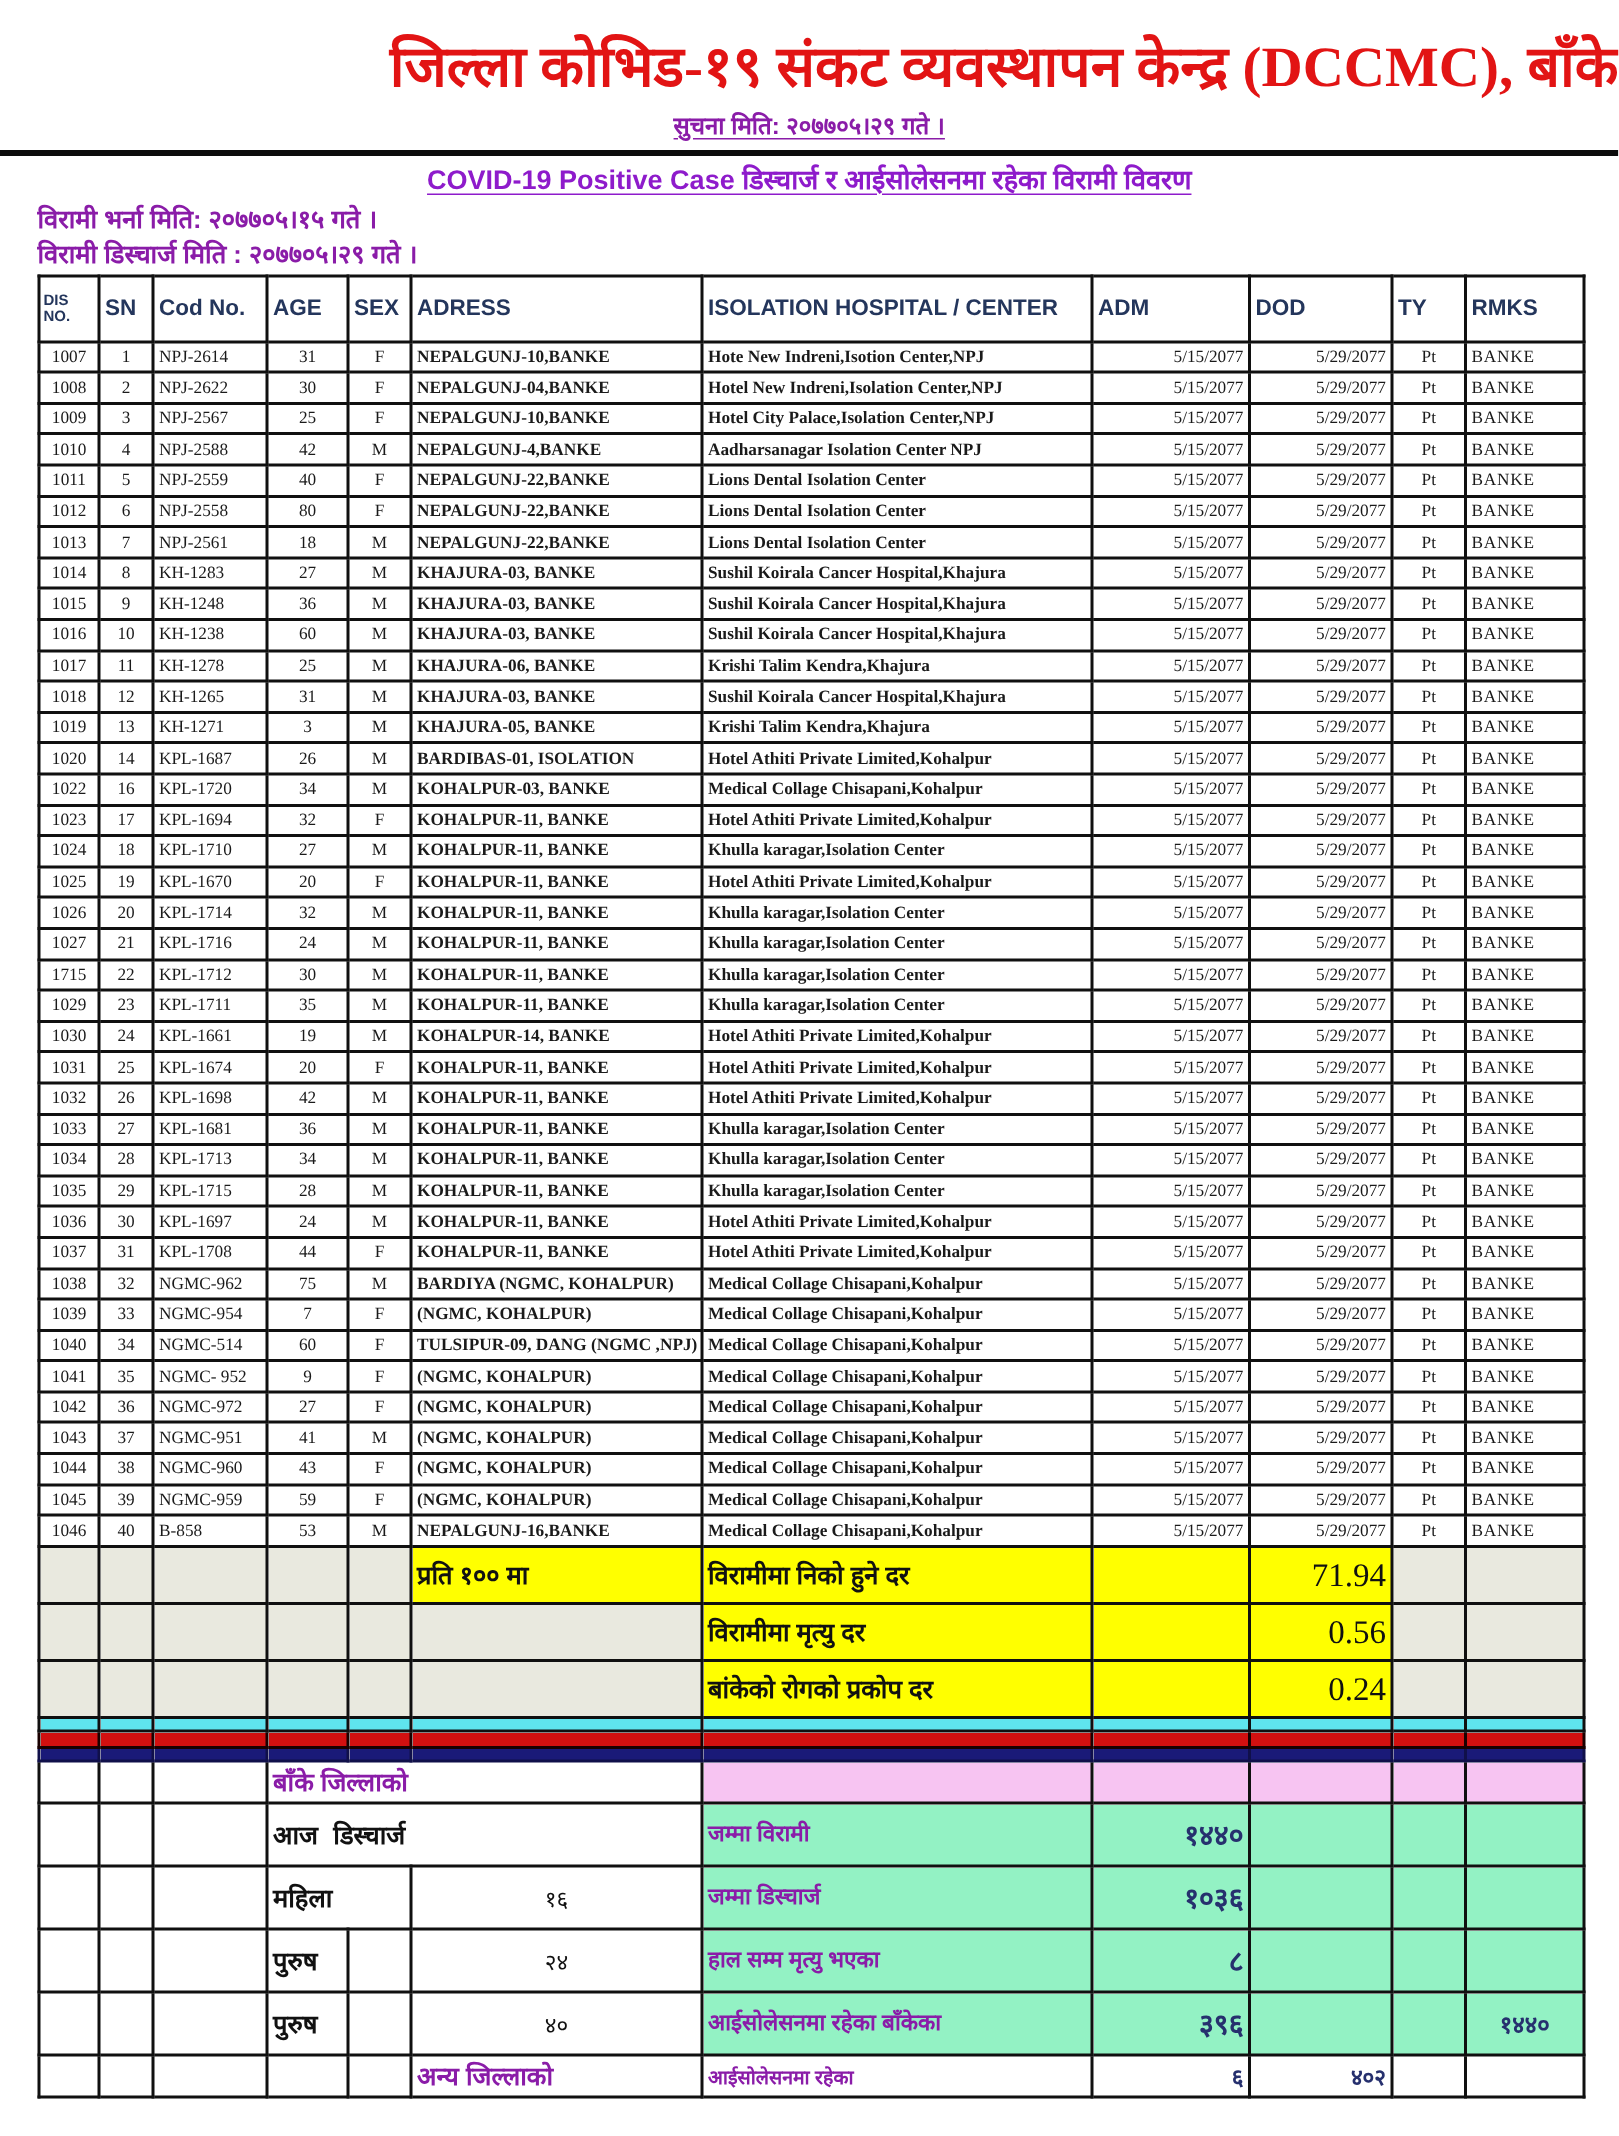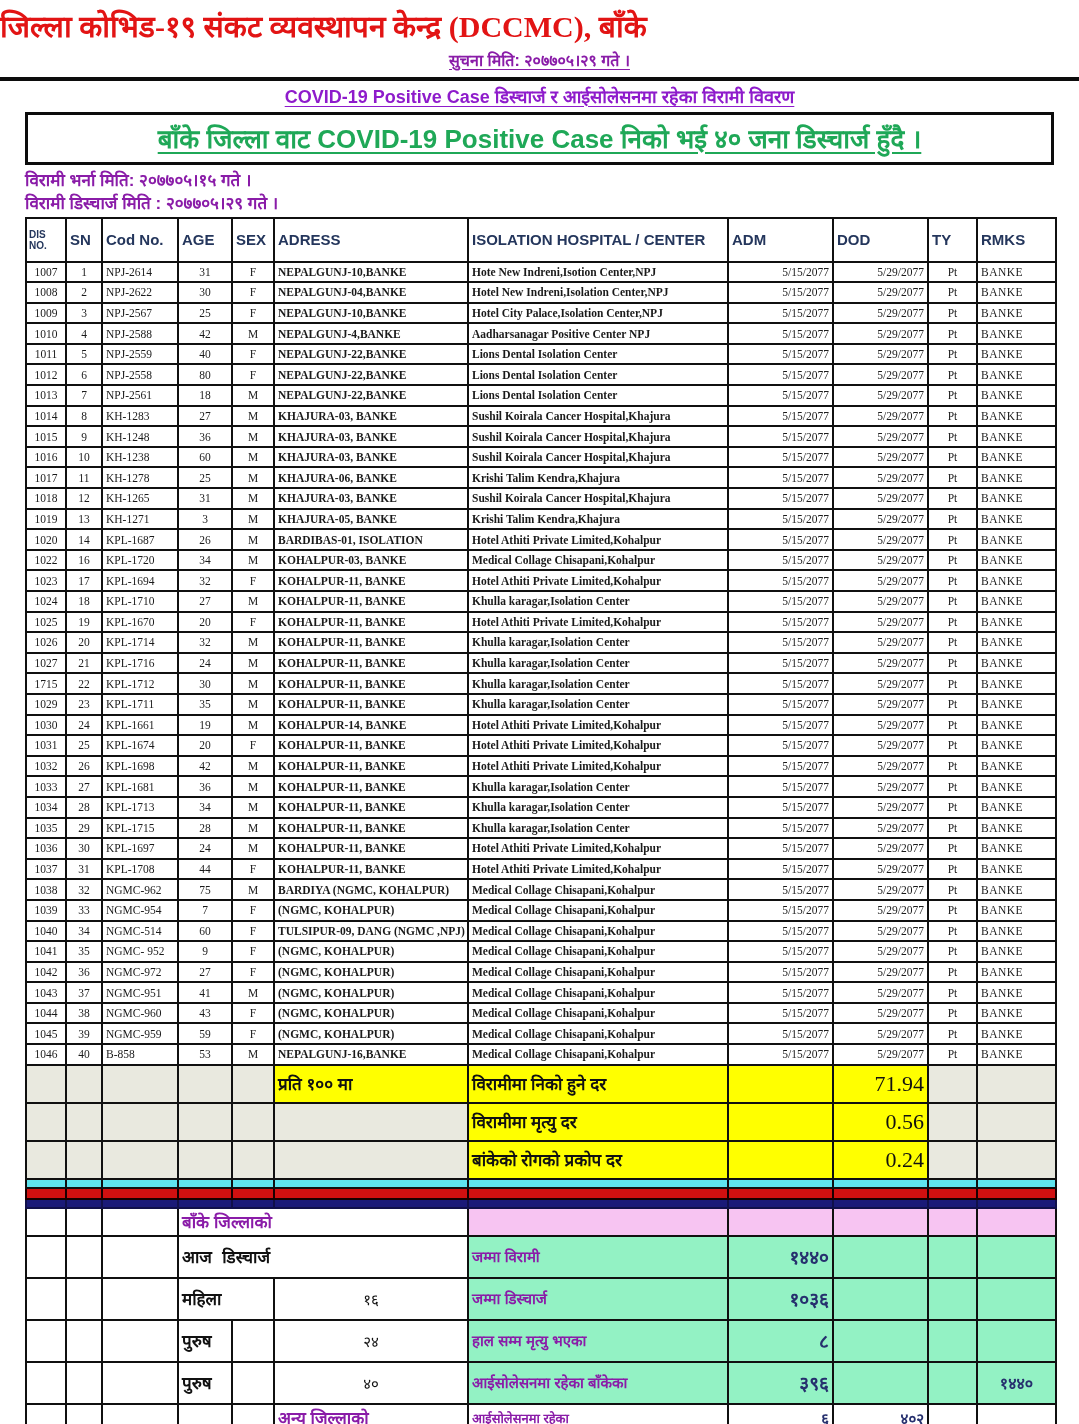--- a/index.html
+++ b/index.html
@@ -1,20 +1,20 @@
 <!DOCTYPE html>
 <html style="--title-red: #E21414; --purple: #8A1CA8; --violet: #8E1BCB; --green: #1FA857; --yellow: #FFFF00; --beige: #E9E9DF; --mint: #93F2C4; --pink: #F7C4F2; --cyan: #5FE4EE; --red-strip: #D21010; --navy-strip: #1A1A78; --crimson: #C9134F; --navy-text: #26306E; --header-blue: #24365C;"><head>
 <meta charset="utf-8">
 <style>
   html,body{margin:0;padding:0;background:#ffffff;}
   .page{width:1079px;height:1424px;background:#fff;position:relative;overflow:hidden;
         font-family:"Liberation Sans",sans-serif;}
   
-  .doc-title{margin-top:10px;text-align:left;color:var(--title-red);
-             font-family:"Liberation Serif",serif;font-weight:700;font-size:30px;line-height:1.15;}
+  .doc-title{margin-top:24px;text-align:right;color:var(--title-red);
+             font-family:"Liberation Serif",serif;font-weight:700;font-size:38px;line-height:1.15;}
   .notice-date{text-align:center;color:var(--purple);font-weight:700;font-size:16px;margin-top:4px;
                text-decoration:underline;text-underline-offset:3px;}
   .top-rule{height:4px;background:#0c0c0c;margin-top:6px;}
   .subtitle{text-align:center;color:var(--violet);font-weight:700;font-size:18px;margin-top:3px;
             text-decoration:underline;text-underline-offset:3px;}
   .banner-box{margin:4px 25px 0 25px;border:3px solid #0c0c0c;padding:5px 0 6px 0;text-align:center;}
   .banner-box .banner-text{color:var(--green);font-weight:700;font-size:26px;
             text-decoration:underline;text-underline-offset:4px;}
   .dates-row{display:flex;justify-content:space-between;margin:3px 25px 3px 25px;padding-right:150px;
              color:var(--purple);font-weight:700;font-size:17px;flex-direction:column;}
@@ -57,23 +57,20 @@
 </style>
 </head>
 <body>
 
 <div class="page">
 
   <div class="doc-title">जिल्ला कोभिड-१९ संकट व्यवस्थापन केन्द्र (DCCMC), बाँके</div>
   <div class="notice-date">सुचना मिति: २०७७०५।२९ गते ।</div>
   <div class="top-rule"></div>
   <div class="subtitle">COVID-19 Positive Case डिस्चार्ज र आईसोलेसनमा रहेका विरामी विवरण</div>
-  <div class="banner-box">
-    <span class="banner-text">बाँके जिल्ला वाट COVID-19 Positive Case निको भई ४० जना डिस्चार्ज हुँदै ।</span>
-  </div>
   <div class="dates-row">
     <span>विरामी भर्ना मिति: २०७७०५।१५ गते ।</span>
     <span>विरामी डिस्चार्ज मिति : २०७७०५।२९ गते ।</span>
   </div>
 
   <table class="sheet">
     <colgroup>
       <col style="width:40px">
         <col style="width:36px">
         <col style="width:76px">
@@ -142,21 +139,21 @@
           <td class="c-ty">Pt</td>
           <td class="c-rmks">BANKE</td>
         </tr>
         <tr>
           <td class="c-dis">1010</td>
           <td class="c-sn">4</td>
           <td class="c-cod">NPJ-2588</td>
           <td class="c-age">42</td>
           <td class="c-sex">M</td>
           <td class="c-address">NEPALGUNJ-4,BANKE</td>
-          <td class="c-isolation">Aadharsanagar Positive Center NPJ</td>
+          <td class="c-isolation">Aadharsanagar Isolation Center NPJ</td>
           <td class="c-adm">5/15/2077</td>
           <td class="c-dod">5/29/2077</td>
           <td class="c-ty">Pt</td>
           <td class="c-rmks">BANKE</td>
         </tr>
         <tr>
           <td class="c-dis">1011</td>
           <td class="c-sn">5</td>
           <td class="c-cod">NPJ-2559</td>
           <td class="c-age">40</td>

